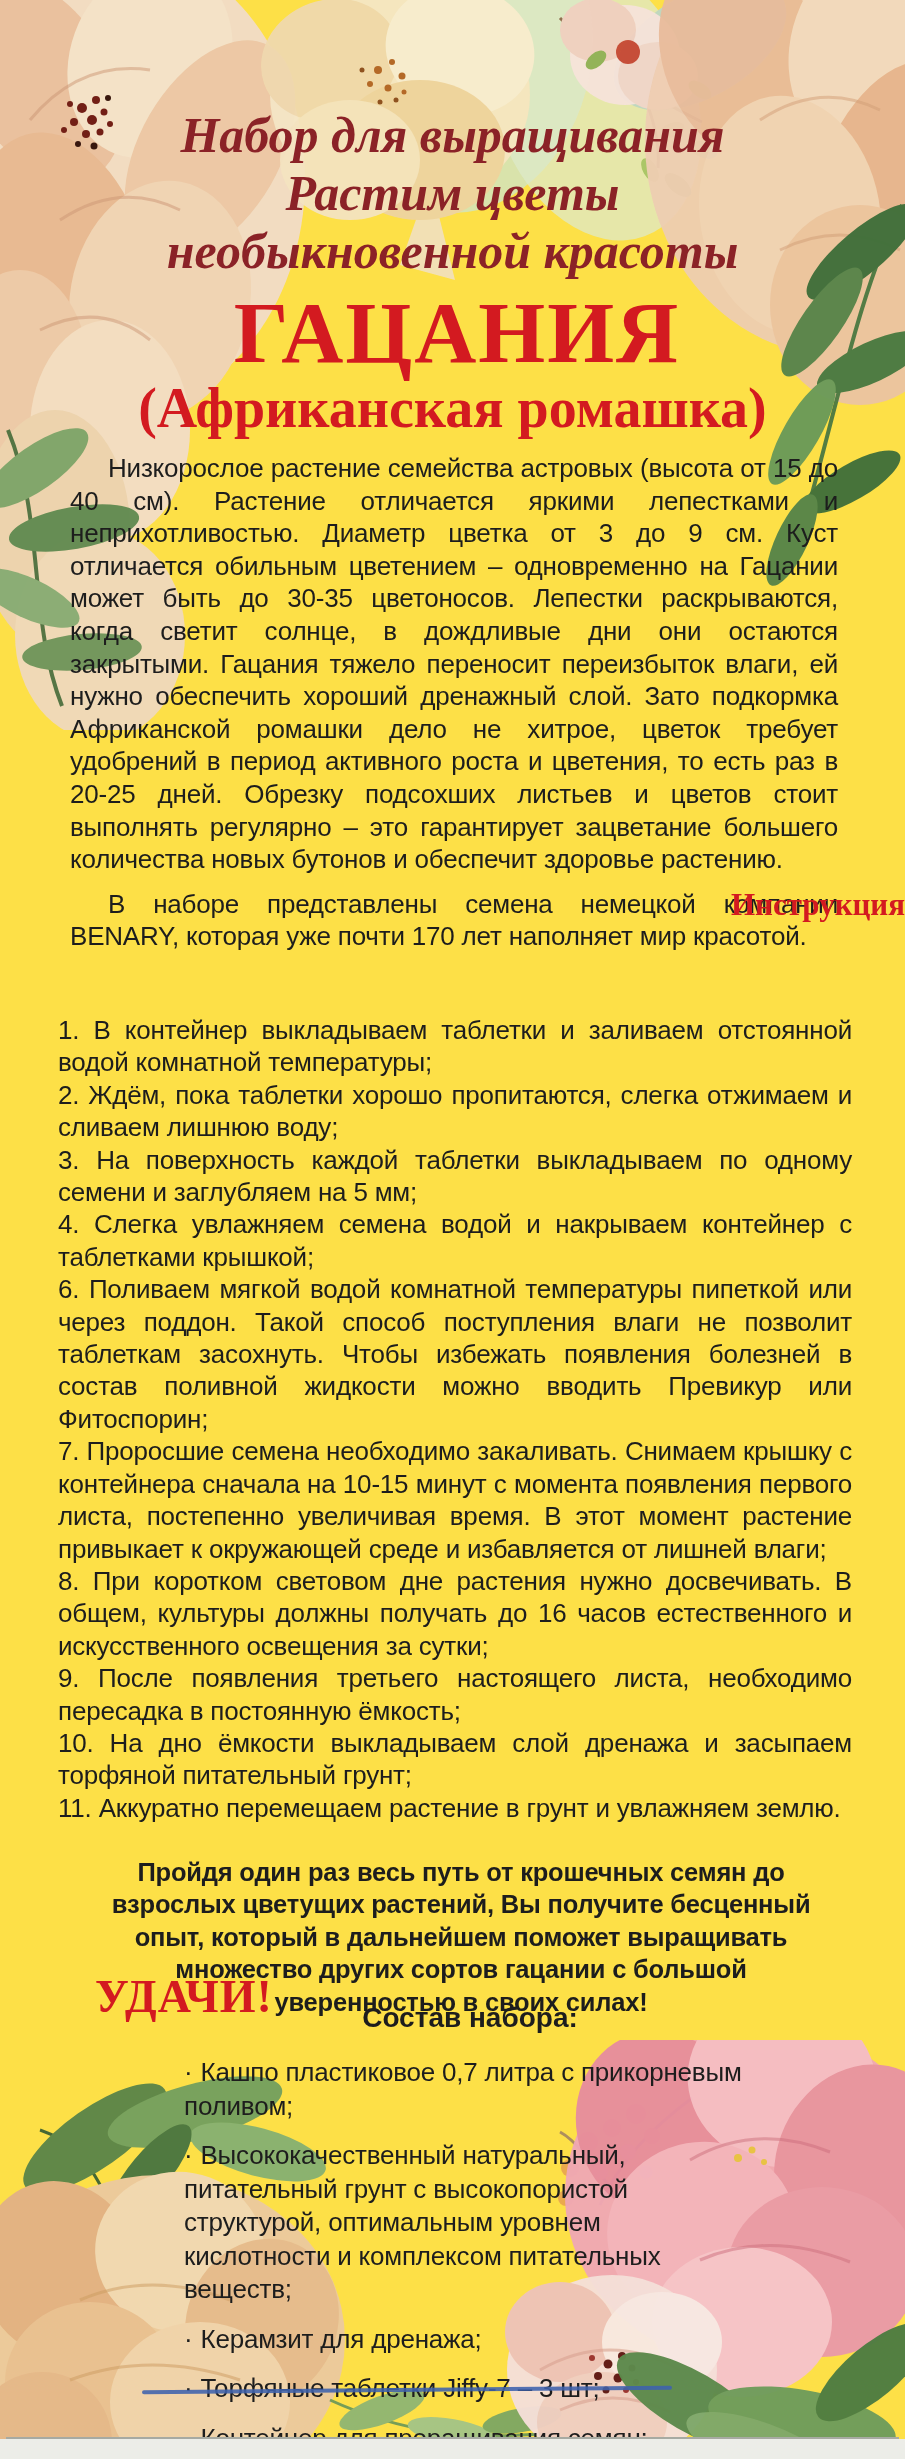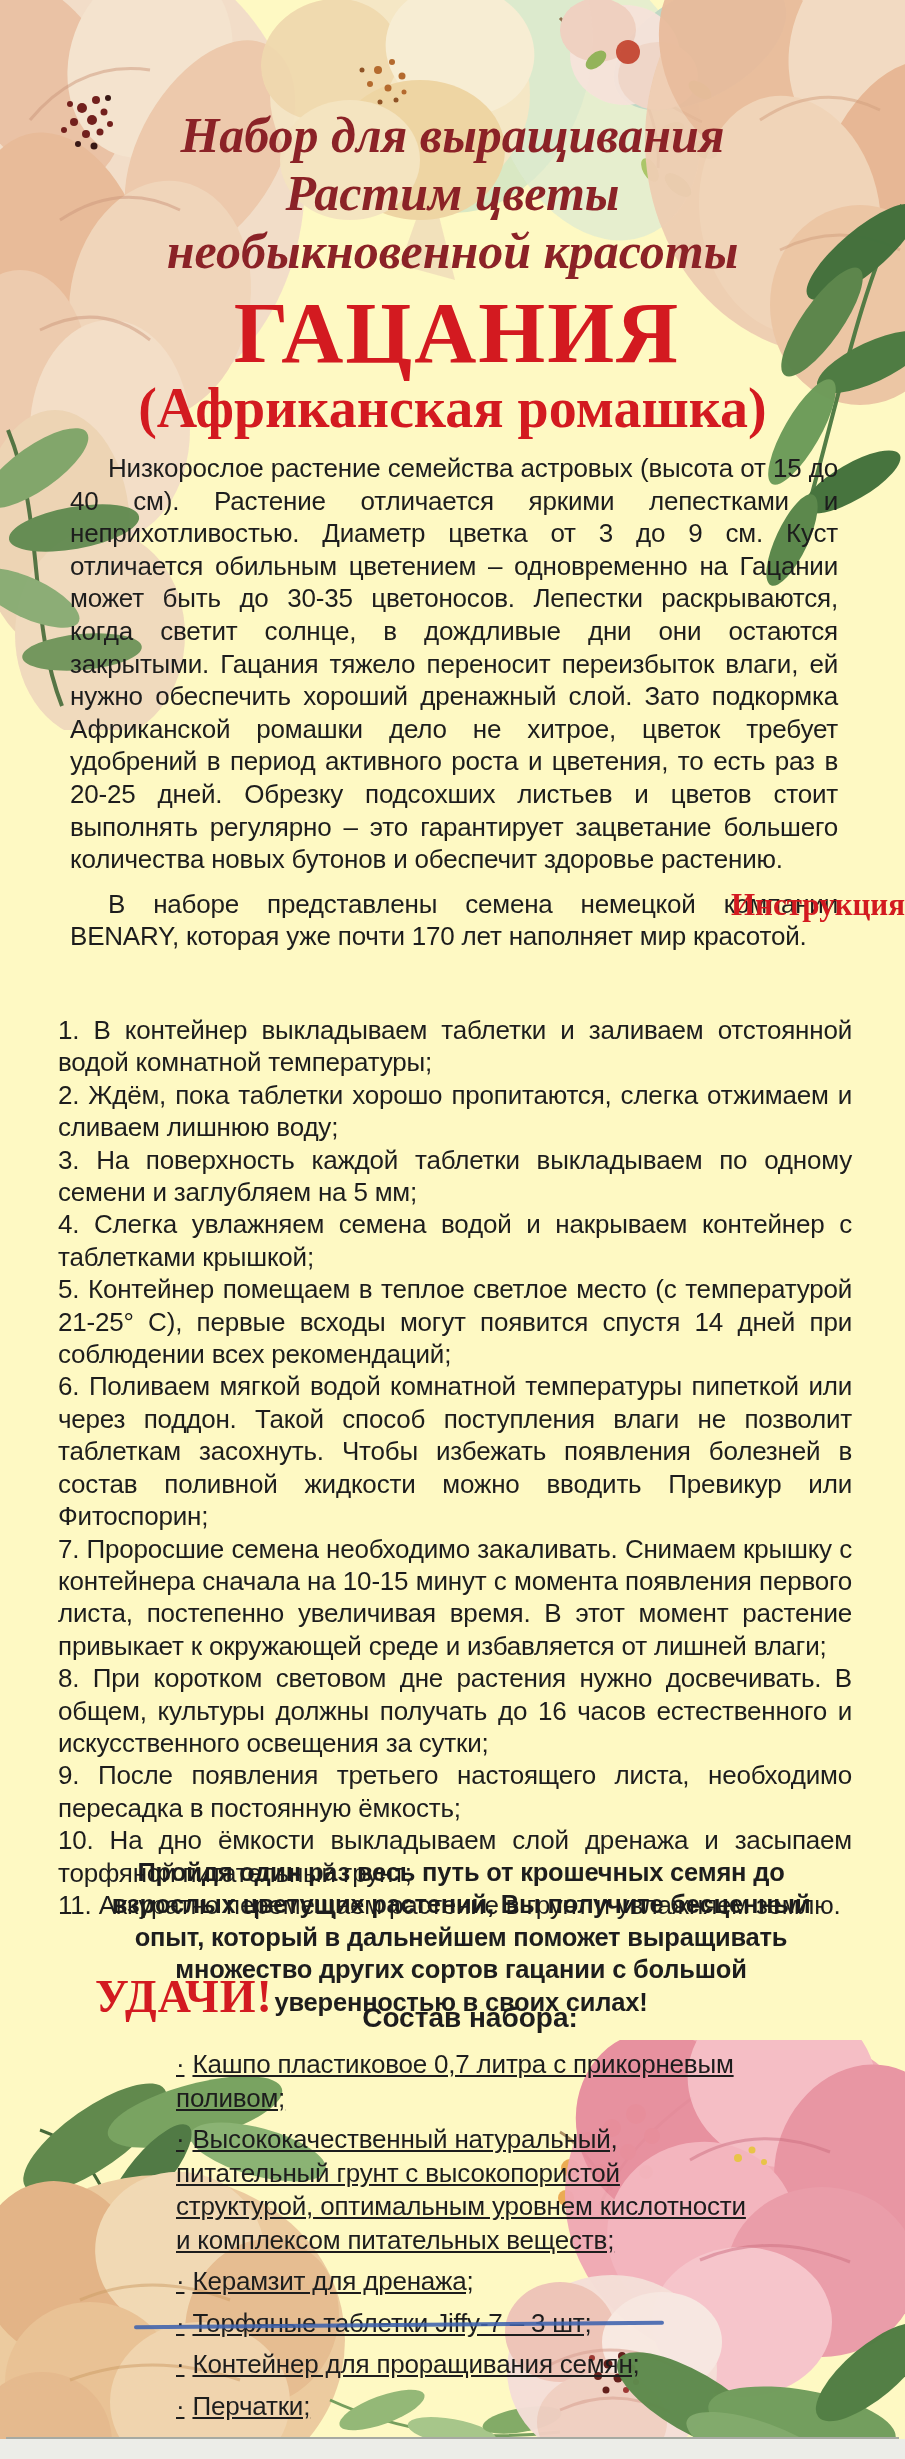--- a/index.html
+++ b/index.html
@@ -5,21 +5,21 @@
   :root{
     --maroon:#8b2227;
     --red:#d31a20;
     --ink:#1d1d1d;
     --strike:#3d62ad;
   }
   html,body{margin:0;padding:0;background:#ffffff;}
   .card{
     position:relative;
     width:905px;height:2459px;
-    background:#fef9c3;
+    background:#fde047;
     overflow:hidden;
     font-family:"Liberation Sans","DejaVu Sans",sans-serif;
     color:var(--ink);
   }
   .deco{position:absolute;left:0;z-index:1;pointer-events:none;}
   .deco-top{top:0;}
   .deco-bottom{top:2040px;}
   .content{position:absolute;inset:0;z-index:2;}
 
   .subtitle-block{
@@ -82,21 +82,21 @@
   }
   .kit-heading{
     position:absolute;top:2002px;left:170px;width:600px;
     text-align:center;font-weight:bold;font-size:28px;line-height:32px;
   }
   .kit-list{
     position:absolute;top:2040px;left:168px;width:600px;
     font-size:26px;line-height:33.5px;
     letter-spacing:-0.2px;
   }
-  .kit-list p{margin:8px;text-decoration:underline;}
+  .kit-list p{margin:16px;}
   .kit-list .bullet{margin-right:8px;}
   .kit-item.struck{position:relative;}
   .kit-item.struck::after{
     content:"";position:absolute;
     left:-42px;top:16px;width:530px;height:3.5px;
     background:var(--strike);border-radius:3px;
     transform:rotate(-0.5deg);opacity:.88;
   }
   .bottom-line{
     position:absolute;left:6px;right:6px;top:2437px;height:2px;
@@ -316,21 +316,20 @@
     <div class="instructions">
 
         <p class="instr-item"><span class="num">1.</span> <span>В контейнер выкладываем таблетки и заливаем отстоянной водой комнатной температуры;</span></p>
 
         <p class="instr-item"><span class="num">2.</span> <span>Ждём, пока таблетки хорошо пропитаются, слегка отжимаем и сливаем лишнюю воду;</span></p>
 
         <p class="instr-item"><span class="num">3.</span> <span>На поверхность каждой таблетки выкладываем по одному семени и заглубляем на 5 мм;</span></p>
 
         <p class="instr-item"><span class="num">4.</span> <span>Слегка увлажняем семена водой и накрываем контейнер с таблетками крышкой;</span></p>
 
-        <p class="instr-item"><span class="num">5.</span> <span>Контейнер помещаем в теплое светлое место (с температурой 21-25° С), первые всходы могут появится спустя 14 дней при соблюдении всех рекомендаций;</span></p>
 
         <p class="instr-item"><span class="num">6.</span> <span>Поливаем мягкой водой комнатной температуры пипеткой или через поддон. Такой способ поступления влаги не позволит таблеткам засохнуть. Чтобы избежать появления болезней в состав поливной жидкости можно вводить Превикур или Фитоспорин;</span></p>
 
         <p class="instr-item"><span class="num">7.</span> <span>Проросшие семена необходимо закаливать. Снимаем крышку с контейнера сначала на 10-15 минут с момента появления первого листа, постепенно увеличивая время. В этот момент растение привыкает к окружающей среде и избавляется от лишней влаги;</span></p>
 
         <p class="instr-item"><span class="num">8.</span> <span>При коротком световом дне растения нужно досвечивать. В общем, культуры должны получать до 16 часов естественного и искусственного освещения за сутки;</span></p>
 
         <p class="instr-item"><span class="num">9.</span> <span>После появления третьего настоящего листа, необходимо пересадка в постоянную ёмкость;</span></p>
 
         <p class="instr-item"><span class="num">10.</span> <span>На дно ёмкости выкладываем слой дренажа и засыпаем торфяной питательный грунт;</span></p>

